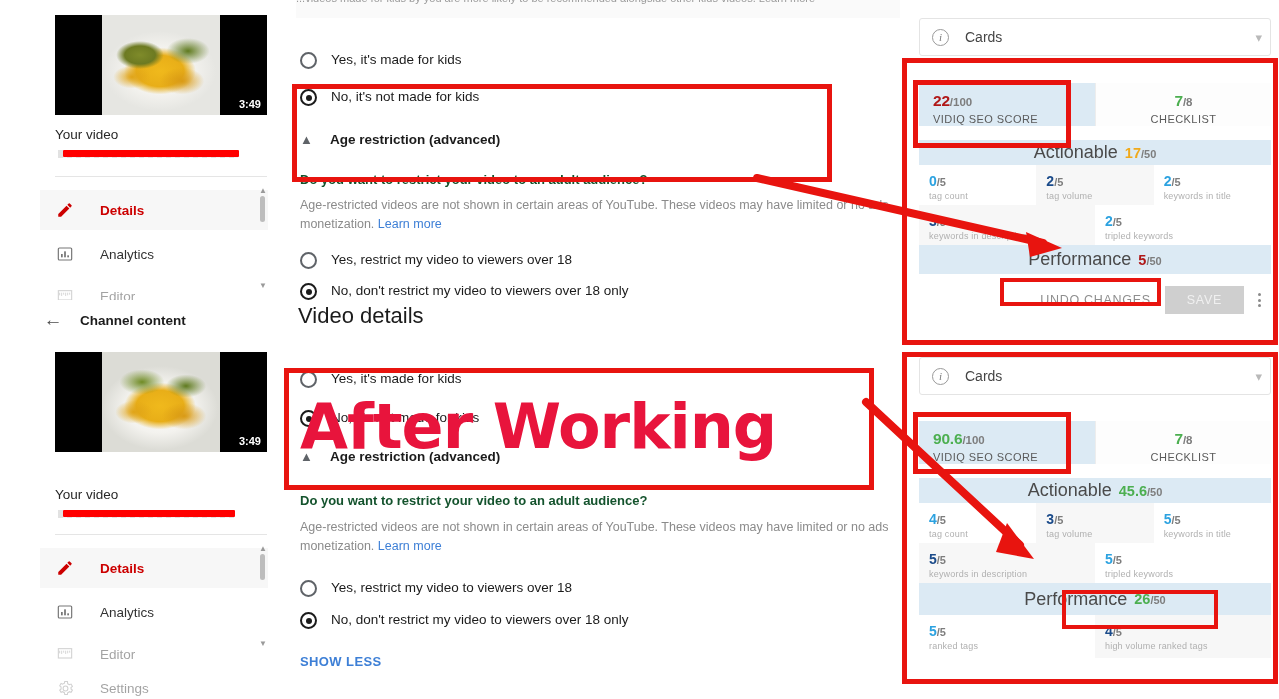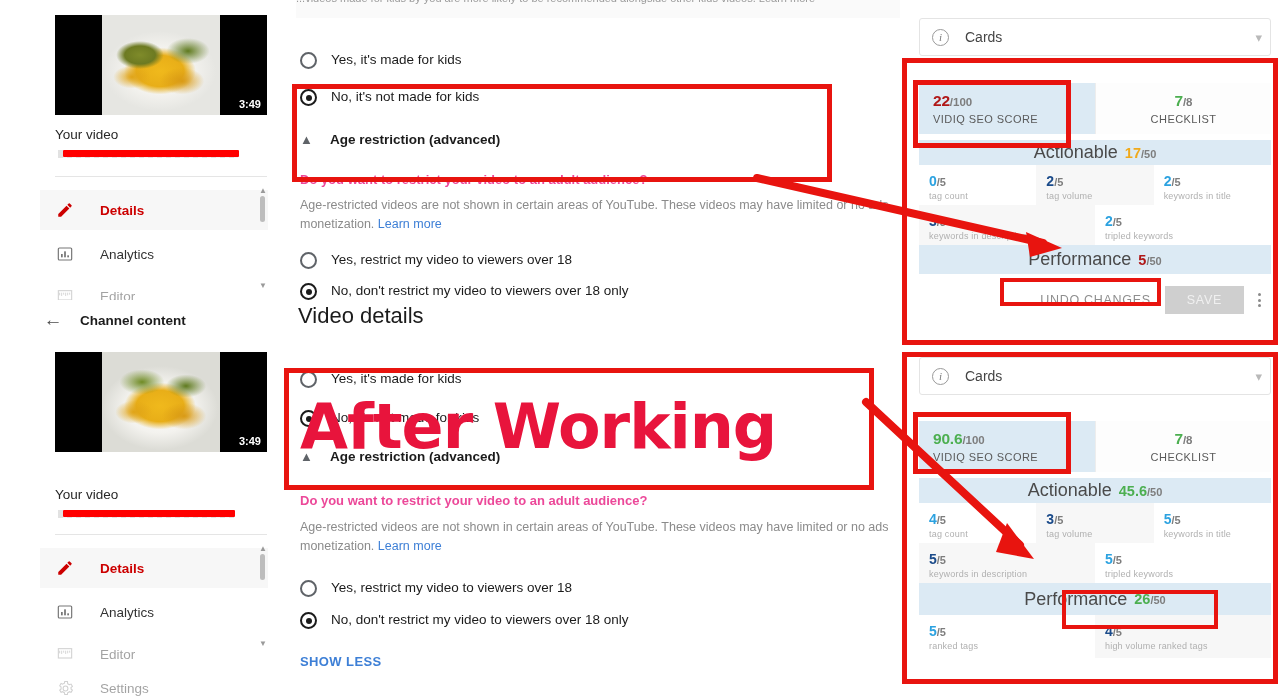--- a/index.html
+++ b/index.html
@@ -87,21 +87,21 @@
     content:""; position:absolute; left:3.5px; top:3.5px;
     width:6px; height:6px; border-radius:50%; background:#1b1b1b;
   }
   .radio.on { border-color:#1b1b1b; }
   .radio-lbl { margin-left:14px; font-size:13.5px; color:#1b1b1b; white-space:nowrap; }
 
   .collapse-row { position:absolute; display:flex; align-items:center; cursor:pointer; }
   .caret-up { font-size:13px; color:#5f6368; width:16px; }
   .collapse-lbl { margin-left:14px; font-size:13.5px; color:#1b1b1b; font-weight:600; }
 
-  .q-head { position:absolute; font-size:13px; color:#ec4899; font-weight:600; }
+  .q-head { position:absolute; font-size:13px; color:#14532d; font-weight:600; }
   .help-txt { position:absolute; font-size:12.5px; color:#8b8b8b; line-height:1.5; width:590px; }
   .help-txt a { color:#3d7fd6; text-decoration:none; }
   .sec-title { position:absolute; font-size:22px; color:#1b1b1b; font-weight:400; }
   .show-less { position:absolute; font-size:13px; color:#3d7fd6; font-weight:600; letter-spacing:.4px; cursor:pointer; }
 
   
   .vidiq { position:absolute; background:#fff; }
   .cards-bar {
     position:absolute; background:#fff; border:1px solid #e4e4e4; border-radius:3px;
     display:flex; align-items:center;
@@ -109,21 +109,21 @@
   .info-ico {
     margin-left:12px; width:17px; height:17px; border:1.4px solid #9a9a9a; border-radius:50%;
     color:#7a7a7a; font-size:11px; font-style:italic; font-family:"Liberation Serif",serif;
     display:flex; align-items:center; justify-content:center; flex:none;
   }
   .cards-lbl { margin-left:16px; font-size:14px; color:#444; }
   .cards-right { position:absolute; right:8px; font-size:13px; color:#b9b9b9; }
 
   .score-row { position:absolute; display:flex; }
   .score-box {
-    background:#dceaf4; padding:9px 0 9px 14px;
+    background:#dceaf4; padding:9px 0 1px 14px;
   }
   .score-box.alt { background:#fdfdfd; border-left:1px solid #ededed; text-align:center; padding-left:0; }
   .score-num { font-size:15.5px; font-weight:700; letter-spacing:-.2px; }
   .score-den { font-size:11.5px; color:#7d7d7d; font-weight:700; }
   .score-cap { font-size:11px; color:#5a5a5a; letter-spacing:.45px; margin-top:3px; }
 
   .band {
     position:absolute; background:#dceaf4; display:flex;
     align-items:center; justify-content:center; gap:7px;
   }

